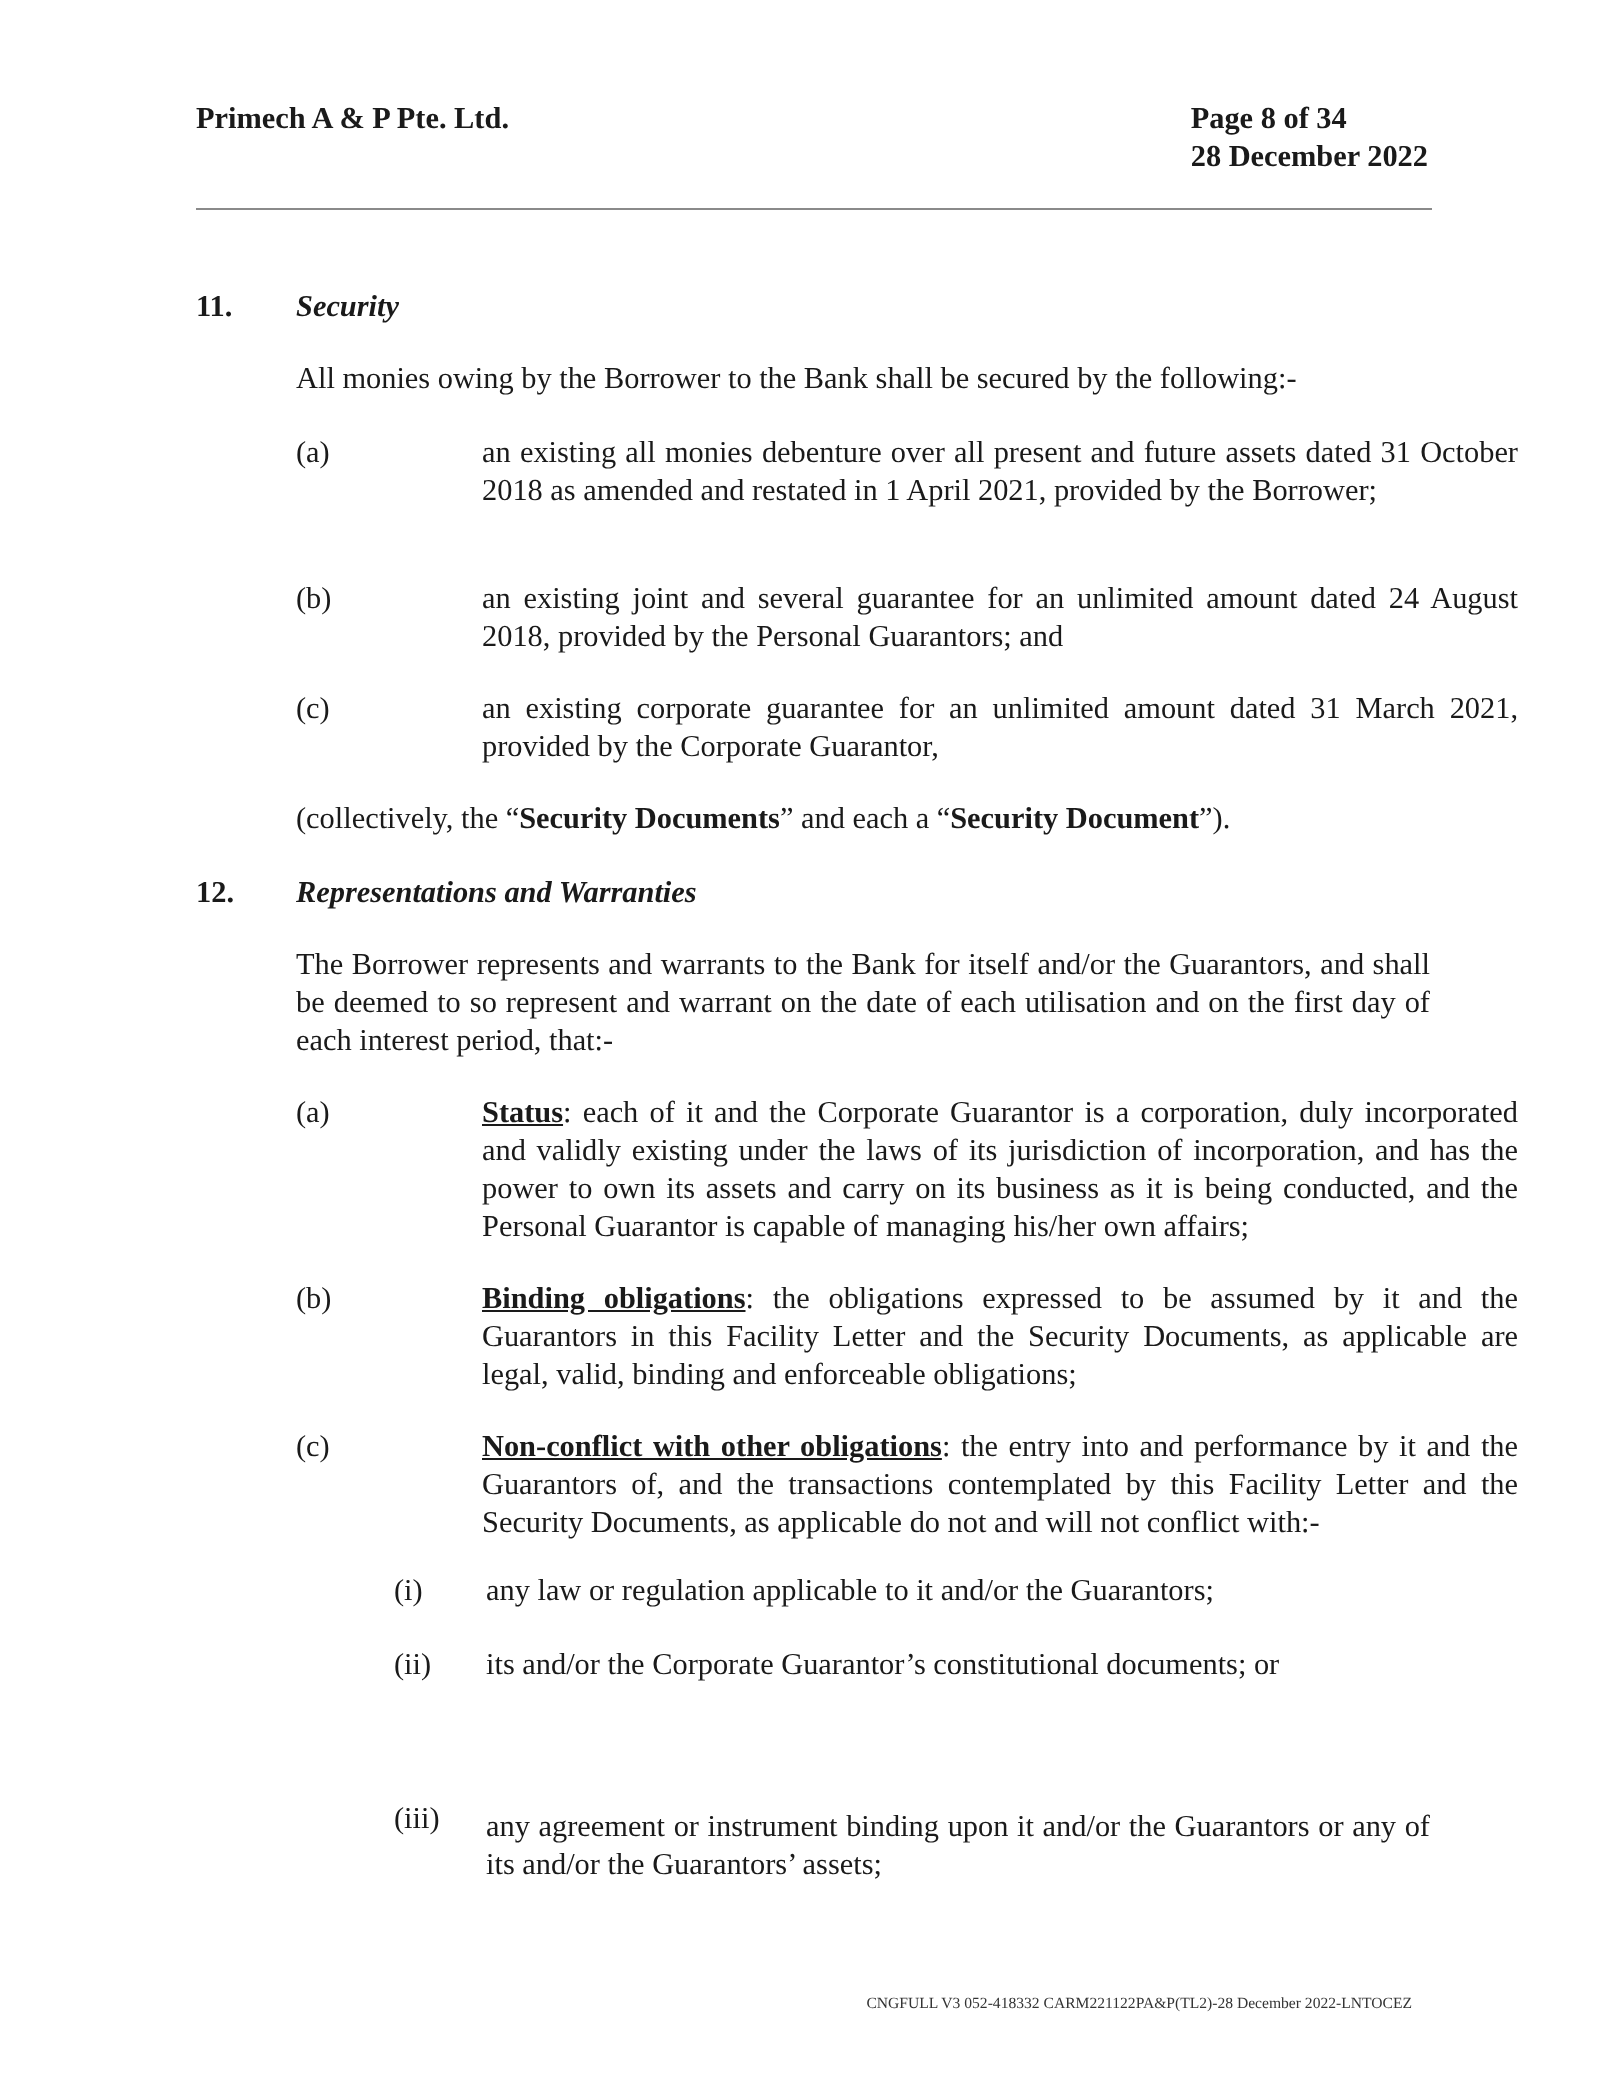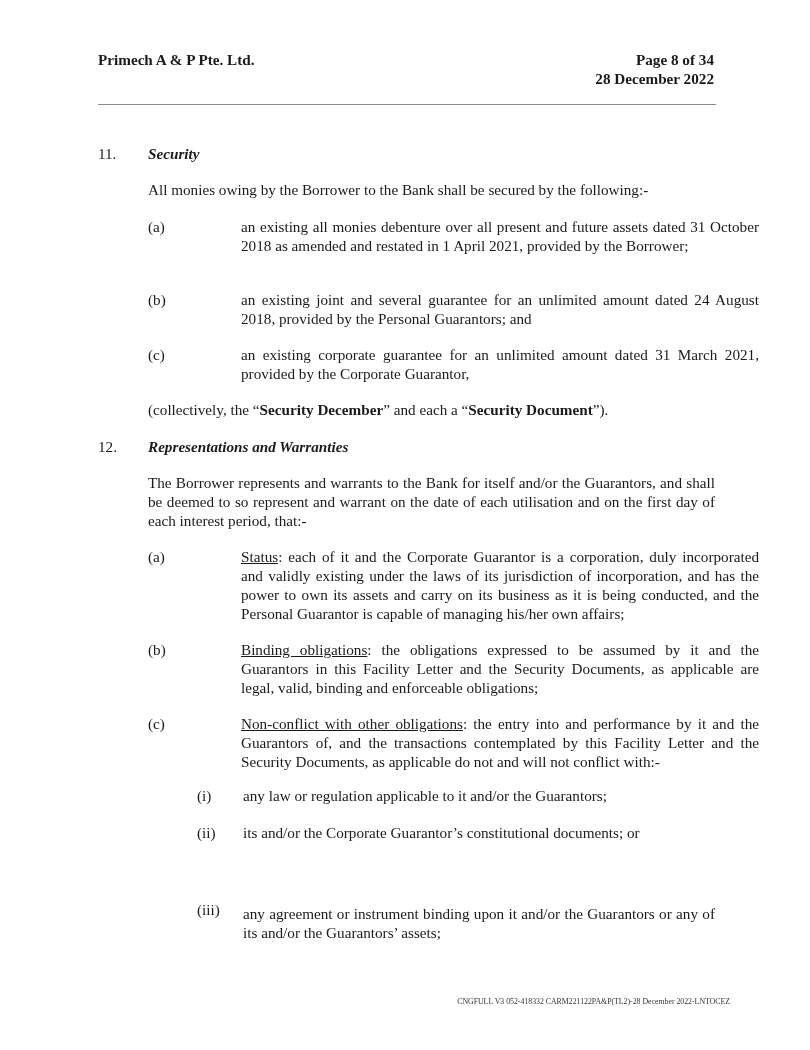--- a/index.html
+++ b/index.html
@@ -2,34 +2,34 @@
 <html><head>
 <meta charset="utf-8">
 <style>
   html, body { margin: 0; padding: 0; background: #ffffff; }
   body {
     width: 810px; height: 1050px; position: relative; overflow: hidden;
     font-family: "Liberation Serif", serif; color: #1a1a1a;
     font-size: 15.2px; line-height: 19px;
   }
   .hdr-left { position: absolute; left: 98px; top: 50px; font-weight: bold; font-size: 15.2px; text-align: center; }
-  .hdr-right { position: absolute; right: 96px; top: 50px; font-weight: bold; text-align: right; font-size: 15.2px; line-height: 19px; }
+  .hdr-right { position: absolute; right: 96px; top: 50px; font-weight: bold; text-align: left; font-size: 15.2px; line-height: 19px; }
   .hdr-rule { position: absolute; left: 98px; width: 618px; top: 104px; height: 0; border-top: 1px solid #8a8a8a; }
 
-  .sec-num { position: absolute; left: 98px; font-weight: normal; }
+  .sec-num { position: absolute; left: 98px; font-weight: bold; }
   .sec-title { position: absolute; left: 148px; font-weight: bold; font-style: italic; }
   .para { position: absolute; left: 148px; width: 567px; text-align: justify; }
   .item-label { position: absolute; left: 148px; }
   .item-text { position: absolute; left: 197px; width: 518px; text-align: justify; margin-left: 44px; }
   .sub-label { position: absolute; left: 197px; }
   .sub-text { position: absolute; left: 243px; width: 472px; text-align: justify; }
-  .u { text-decoration: underline; }
+  .u { text-decoration: underline; font-weight: bold; }
   b { font-weight: bold; }
 
-  .footer { position: absolute; right: 80px; top: 992px; font-size: 7.8px; color: #333; }
+  .footer { position: absolute; right: 104px; top: 992px; font-size: 7.8px; color: #333; }
 </style>
 </head>
 <body>
 
 <div class="hdr-left">Primech A &amp; P Pte. Ltd.</div>
 <div class="hdr-right">
   <div>Page 8 of 34</div>
   <div>28 December 2022</div>
 </div>
 <div class="hdr-rule"></div>
@@ -40,21 +40,21 @@
 
 <div class="item-label" style="top:217px">(a)</div>
 <div class="item-text" style="top:217px">an existing all monies debenture over all present and future assets dated 31 October 2018 as amended and restated in 1 April 2021, provided by the Borrower;</div>
 
 <div class="item-label" style="top:290px">(b)</div>
 <div class="item-text" style="top:290px">an existing joint and several guarantee for an unlimited amount dated 24 August 2018, provided by the Personal Guarantors; and</div>
 
 <div class="item-label" style="top:345px">(c)</div>
 <div class="item-text" style="top:345px">an existing corporate guarantee for an unlimited amount dated 31 March 2021, provided by the Corporate Guarantor,</div>
 
-<div class="para" style="top:400px"><span>(collectively, the “</span><b>Security December</b><span>” and each a “</span><b>Security Document</b><span>”).</span></div>
+<div class="para" style="top:400px"><span>(collectively, the “</span><b>Security Documents</b><span>” and each a “</span><b>Security Document</b><span>”).</span></div>
 
 <div class="sec-num" style="top:437px">12.</div>
 <div class="sec-title" style="top:437px">Representations and Warranties</div>
 <div class="para" style="top:473px">The Borrower represents and warrants to the Bank for itself and/or the Guarantors, and shall be deemed to so represent and warrant on the date of each utilisation and on the first day of each interest period, that:-</div>
 
 <div class="item-label" style="top:547px">(a)</div>
 <div class="item-text" style="top:547px"><span class="u">Status</span><span>: each of it and the Corporate Guarantor is a corporation, duly incorporated and validly existing under the laws of its jurisdiction of incorporation, and has the power to own its assets and carry on its business as it is being conducted, and the Personal Guarantor is capable of managing his/her own affairs;</span></div>
 
 <div class="item-label" style="top:640px">(b)</div>
 <div class="item-text" style="top:640px"><span class="u">Binding obligations</span><span>: the obligations expressed to be assumed by it and the Guarantors in this Facility Letter and the Security Documents, as applicable are legal, valid, binding and enforceable obligations;</span></div>

